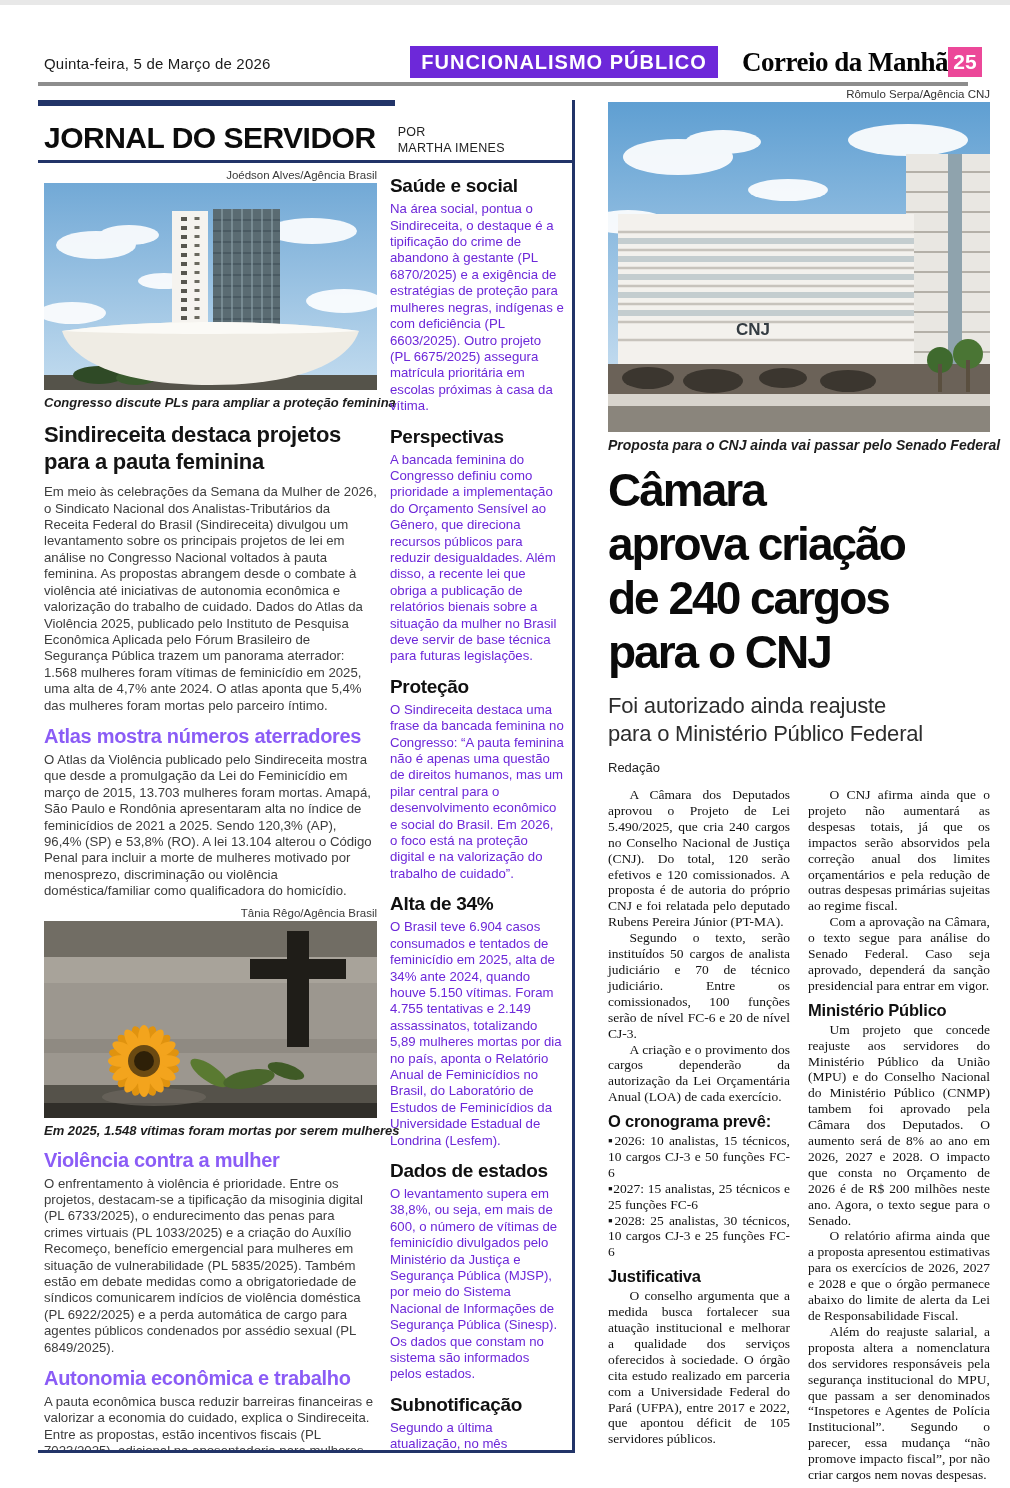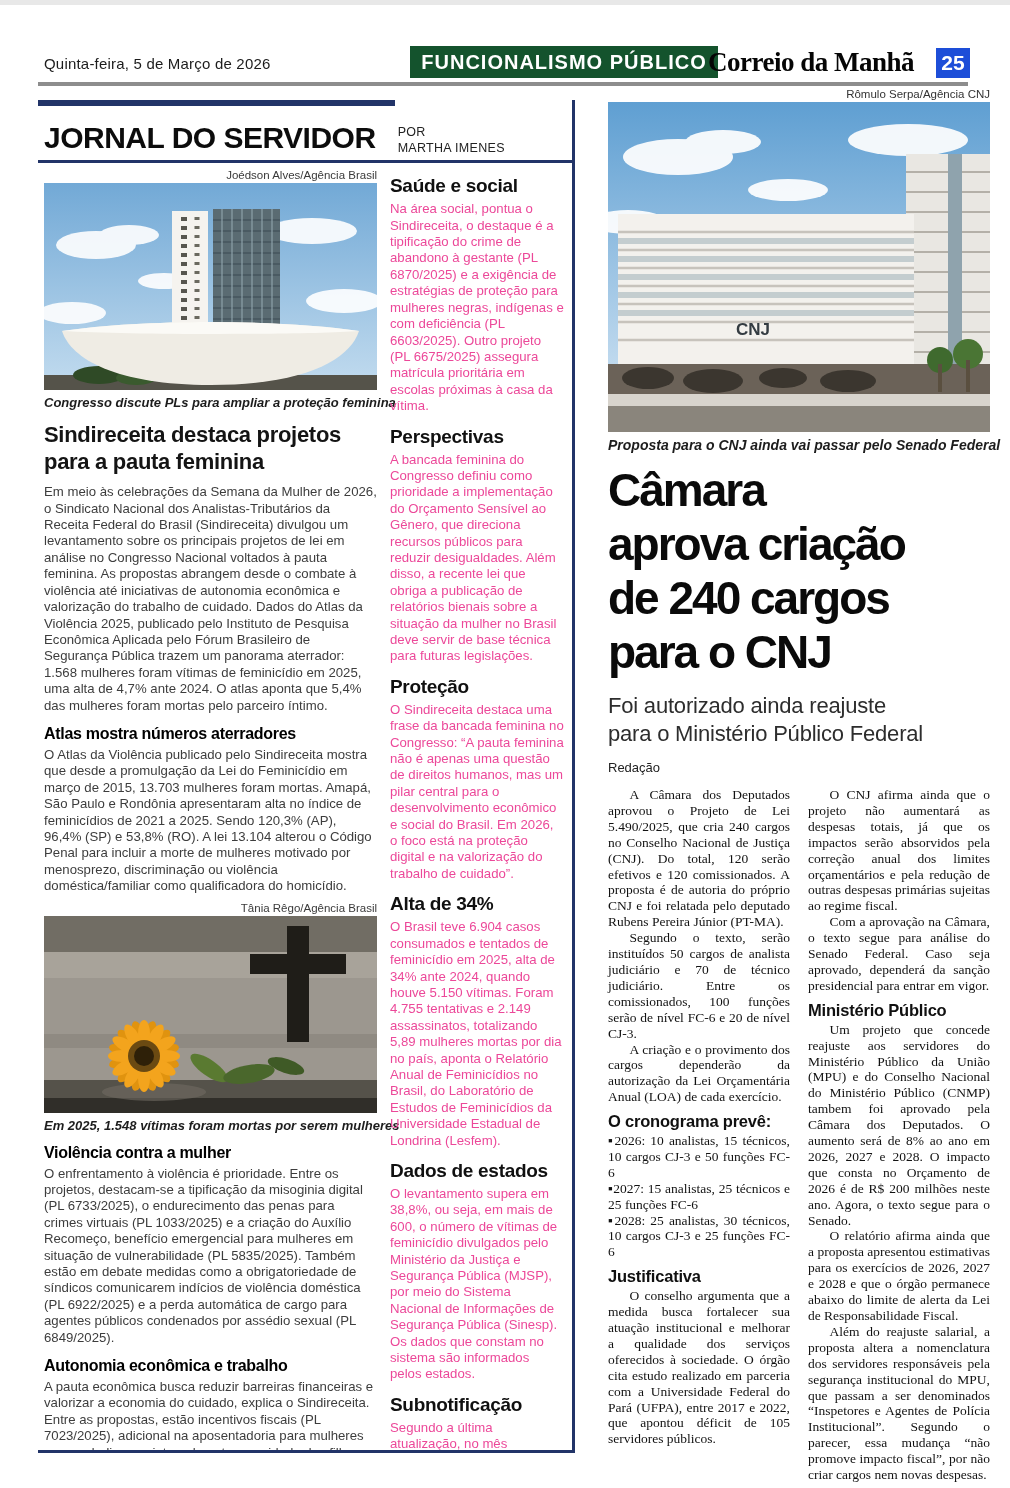--- a/index.html
+++ b/index.html
@@ -4,26 +4,26 @@
 <style>
   * { margin:0; padding:0; box-sizing:border-box; }
   body { background:#e8e8e8; }
   .page {
     position:relative; width:1010px; height:1488px; background:#ffffff;
     font-family:"Liberation Sans","DejaVu Sans",sans-serif; color:#222;
     overflow:hidden; margin:5px auto;
   }
   
   .date { position:absolute; left:44px; top:50px; font-size:15px; color:#1c1c1c; letter-spacing:.2px; }
-  .banner { position:absolute; left:410px; top:41px; width:308px; height:32px; background:#14532d;
+  .banner { position:absolute; left:410px; top:41px; width:308px; height:32px; background:#6d28d9;
     color:#fff; font-size:20px; font-weight:700; letter-spacing:1px; text-align:center; line-height:32px; }
-  .mast-group { position:absolute; right:40px; top:42px; display:flex; align-items:center; gap:22px; }
+  .mast-group { position:absolute; right:28px; top:42px; display:flex; gap:0; }
   .masthead { font-family:"Liberation Serif","DejaVu Serif",serif; font-weight:700; font-size:27px;
     letter-spacing:-.5px; color:#050505; }
-  .pagenum { background:#1d4ed8; color:#fff; font-weight:700; font-size:21px; width:34px; height:30px;
+  .pagenum { background:#ec4899; color:#fff; font-weight:700; font-size:21px; width:34px; height:30px;
     display:flex; align-items:center; justify-content:center; }
   .header-rule { position:absolute; left:38px; top:77px; width:930px; height:4px; background:#8d8d8d; }
   .top-credit { position:absolute; right:20px; top:83px; font-size:11.5px; color:#333; }
 
   
   .js-box { position:absolute; left:38px; top:95px; width:537px; height:1353px;
     border-right:3px solid #223468; border-bottom:3px solid #223468; overflow:hidden; }
   .js-topbar { width:357px; height:6px; background:#223468; }
   .js-titlerow { display:flex; align-items:flex-start; padding:15px 0 0 6px; }
   .js-title { font-size:30px; font-weight:800; letter-spacing:-.5px; color:#0c0c0c; line-height:1.1; }
@@ -32,26 +32,26 @@
   .js-cols { display:flex; padding:4px 8px 0 6px; }
   .col-a { width:333px; }
   .col-b { width:175px; margin-left:13px; }
 
   .credit { font-size:11.5px; color:#3a3a3a; text-align:right; margin:2px 0 2px; }
   .photo { display:block; width:100%; }
   .caption { font-size:13px; font-style:italic; font-weight:700; color:#1d1d1d; margin-top:5px; white-space:nowrap; }
   .headline-a { margin-top:11px; font-weight:700; color:#141414; font-size:22px; line-height:27px; letter-spacing:-.3px; }
   .h-line { display:block; white-space:nowrap; }
   .body-p { margin-top:9px; font-size:13.2px; line-height:16.4px; color:#3d3d3d; }
-  .subhead-a { margin-top:11px; font-size:16px; font-weight:700; letter-spacing:-.3px; color:#000000; }
+  .subhead-a { margin-top:11px; font-size:20px; font-weight:700; letter-spacing:-.3px; color:#8b5cf6; }
   .col-a .subhead-a + .body-p, .col-b .sec-p { margin-top:4px; }
 
   .sec-h { margin-top:11px; font-size:19px; font-weight:700; letter-spacing:-.3px; color:#101010; }
   .sec-h.first { margin-top:8px; }
-  .sec-p { font-size:13.2px; line-height:16.4px; color:#ec4899; }
+  .sec-p { font-size:13.2px; line-height:16.4px; color:#6d28d9; }
 
   
   .cnj { position:absolute; left:608px; top:97px; width:382px; }
   .cnj .caption { font-size:14px; margin-top:5px; }
   .headline-b { margin-top:10px; font-weight:700; color:#0a0a0a; font-size:46px; line-height:54px; letter-spacing:-2px; }
   .deck { margin-top:13px; font-size:22px; line-height:28px; color:#2d2d2d; letter-spacing:-.2px; }
   .byline-b { margin-top:12px; font-size:13px; color:#222; }
   .cnj-cols { display:flex; gap:18px; margin-top:12px; }
   .cnj-col { width:182px; font-family:"Liberation Serif","DejaVu Serif",serif;
     font-size:13.5px; line-height:15.9px; color:#121212; text-align:justify; hyphens:auto; }

